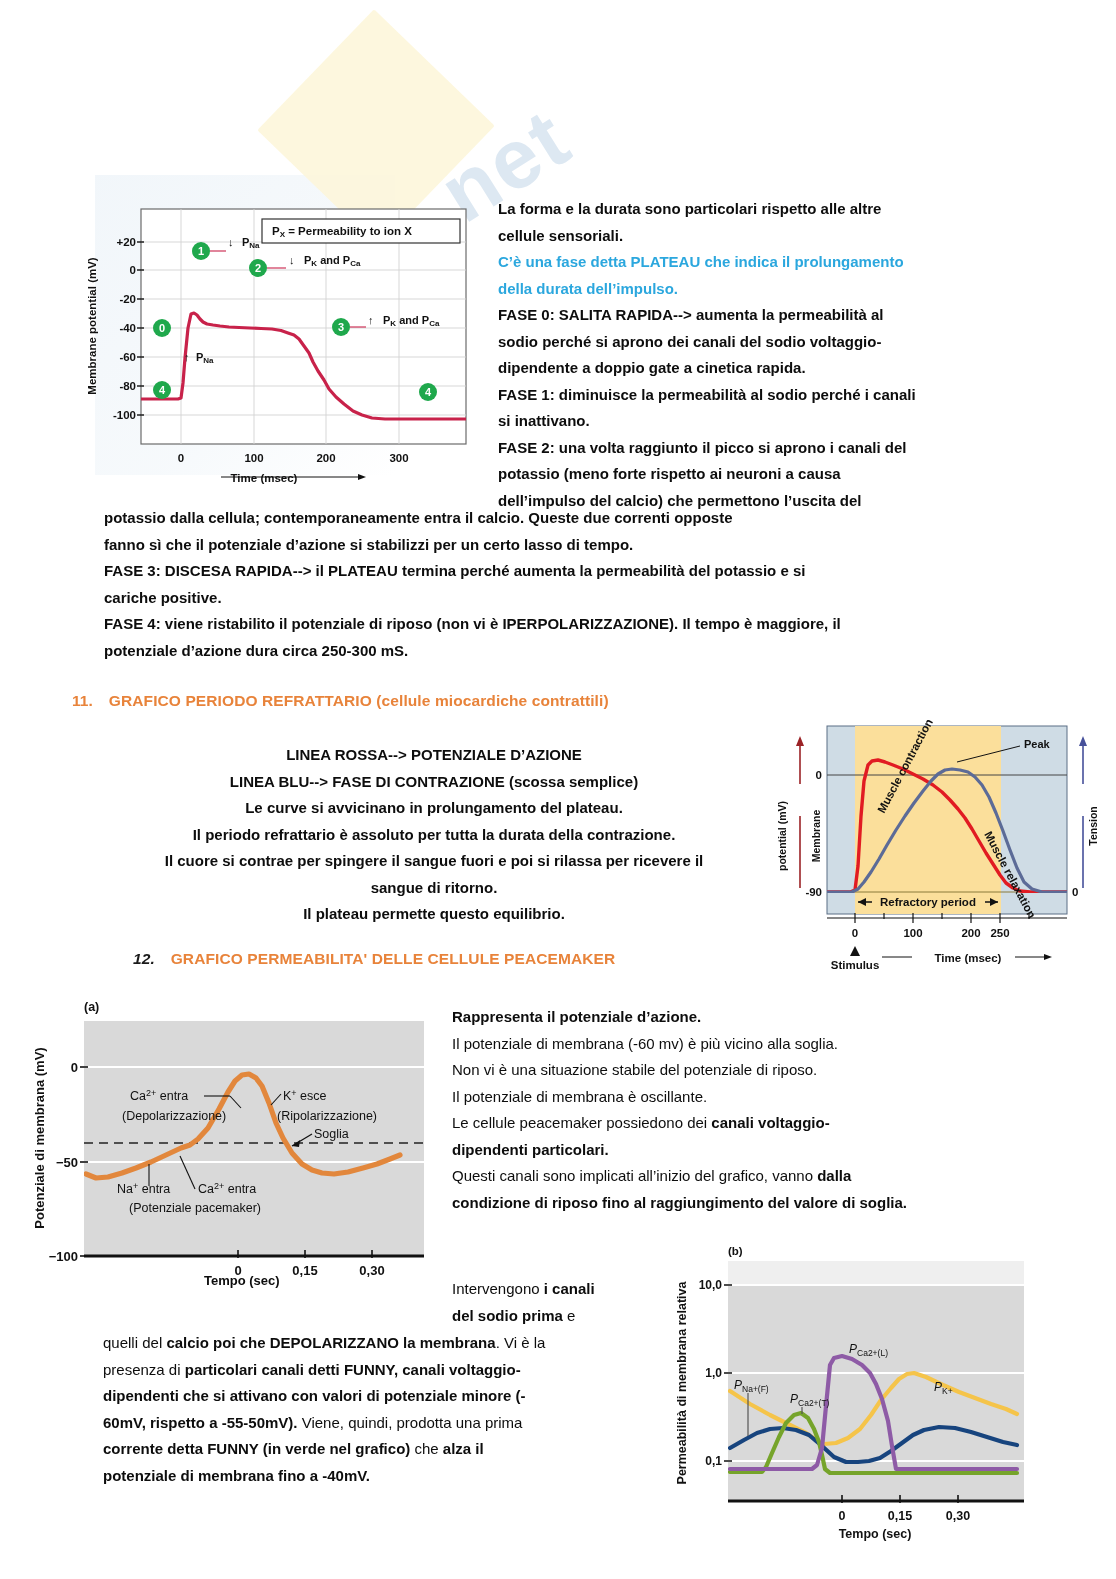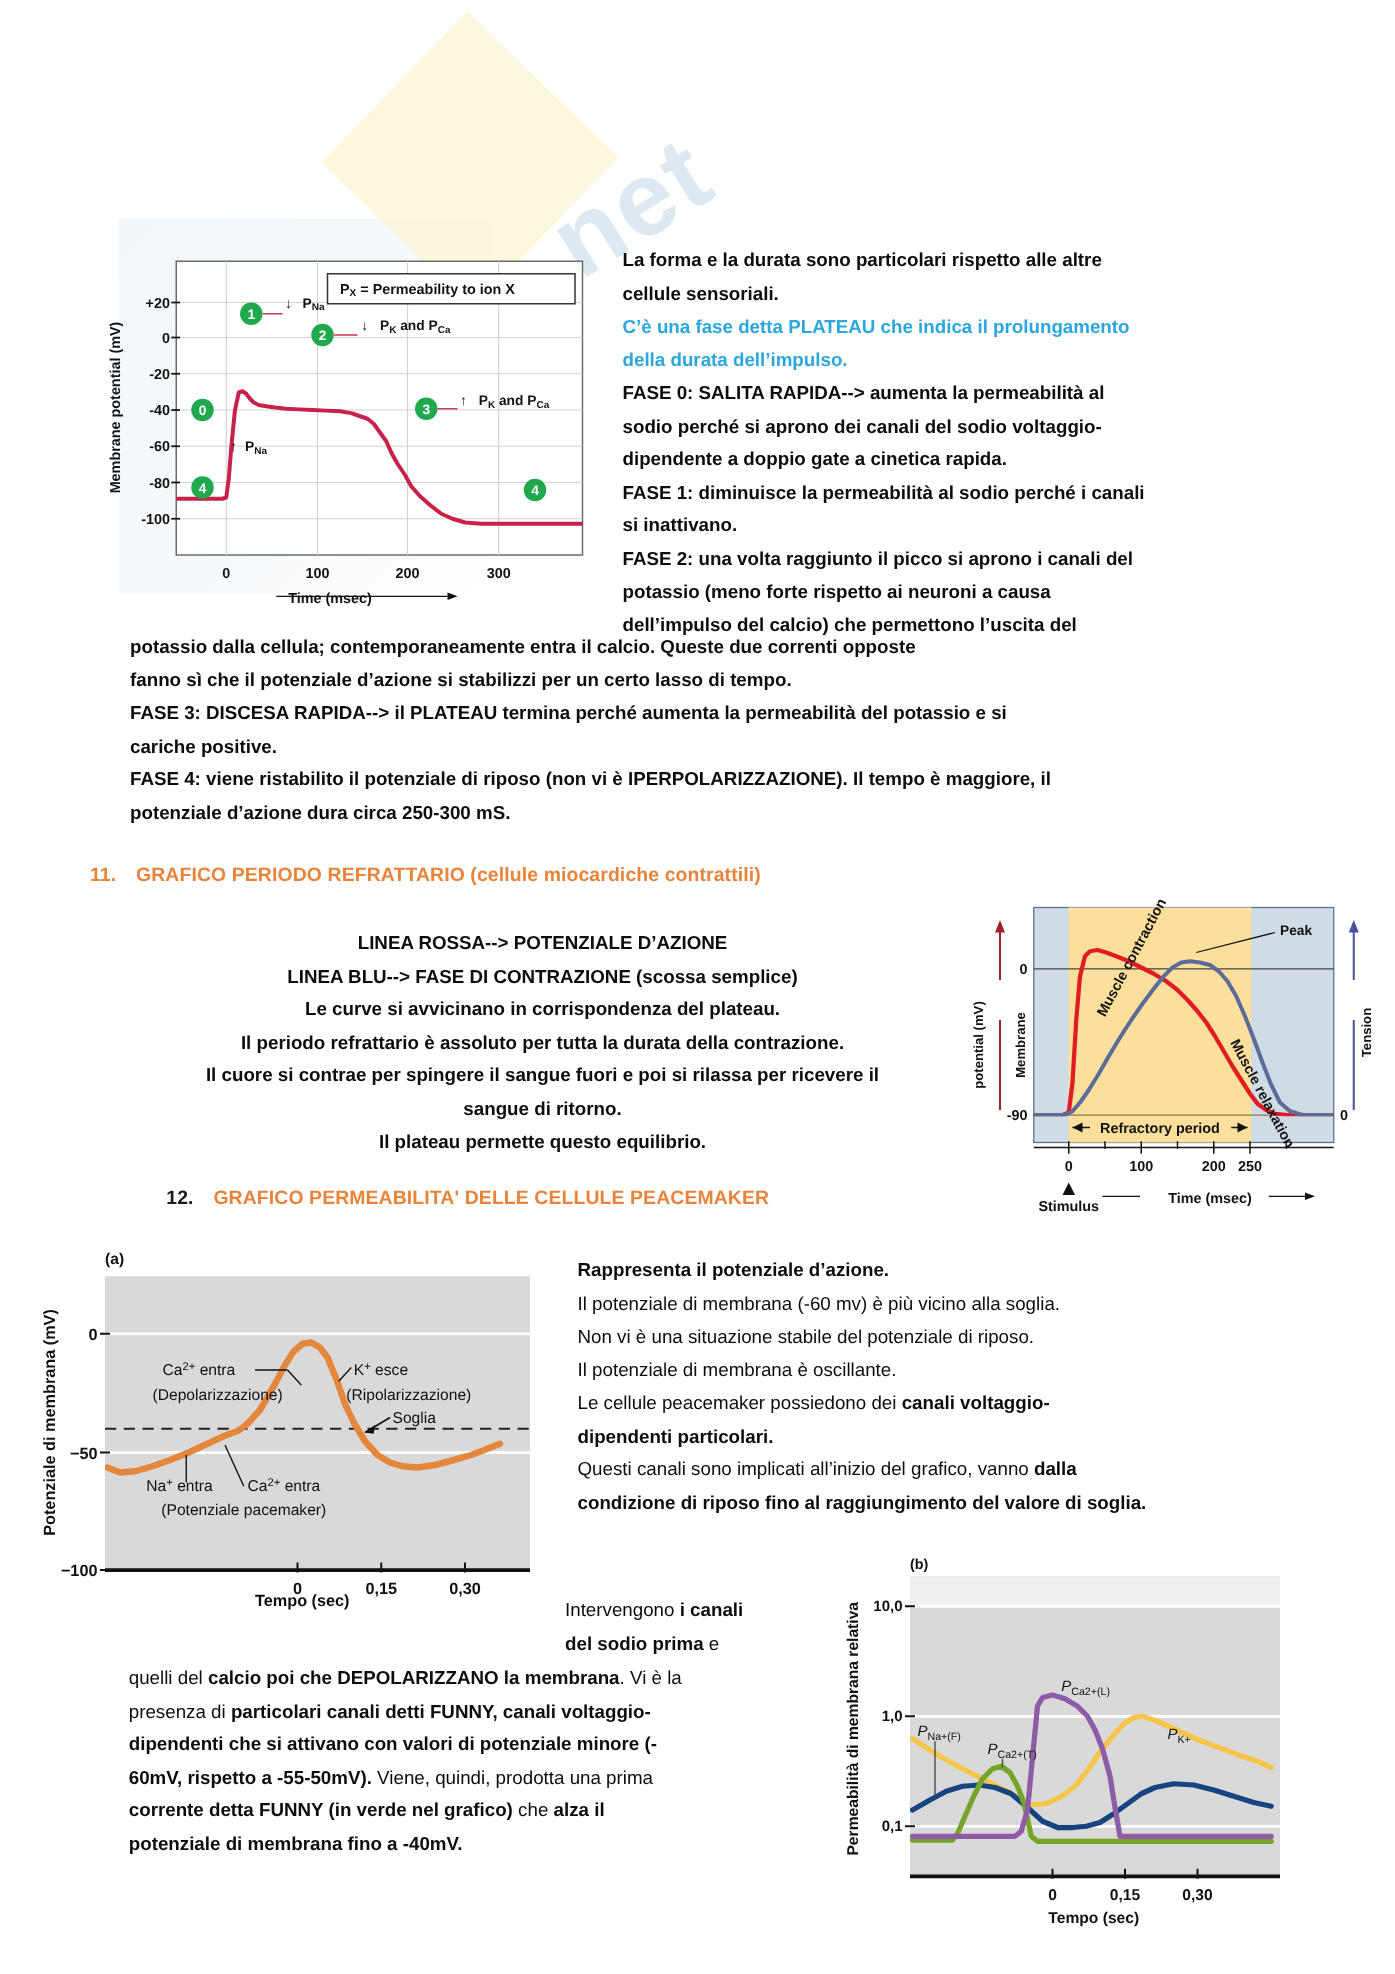--- a/index.html
+++ b/index.html
@@ -32,21 +32,21 @@
     transform:rotate(-33deg);font-family:"Liberation Serif",serif;font-style:italic;
   }
 
   
   .heading{
     position:absolute;z-index:5;
     font-weight:bold;font-size:15.5px;color:#E8833A;
     font-family:"Liberation Sans",sans-serif;letter-spacing:.1px;
   }
   .heading .num{color:#E8833A;}
-  .heading.h12 .num{color:#1a1a1a;}
+  .heading.h12 .num{color:#1a1a1a;font-style:italic;}
 
   
   .para{
     position:absolute;z-index:5;color:#0d0d0d;
     font-size:15px;line-height:26.5px;font-family:"Liberation Sans",sans-serif;
   }
   .bold{font-weight:bold;}
   .blue{color:#2BA7DE;font-weight:bold;}
 
   
@@ -194,21 +194,21 @@
 
   <div class="heading" style="left:72px;top:692px;">
     <span class="num">11.</span>
     <span style="display:inline-block;width:7px"></span>
     <span>GRAFICO PERIODO REFRATTARIO (cellule miocardiche contrattili)</span>
   </div>
 
   <div class="para bold" style="left:104px;top:742px;width:660px;text-align:center;">
     <div>LINEA ROSSA--&gt; POTENZIALE D’AZIONE</div>
     <div>LINEA BLU--&gt; FASE DI CONTRAZIONE (scossa semplice)</div>
-    <div>Le curve si avvicinano in corrispondenza del plateau.</div>
+    <div>Le curve si avvicinano in prolungamento del plateau.</div>
     <div> Il periodo refrattario è assoluto per tutta la durata della contrazione.</div>
     <div> Il cuore si contrae per spingere il sangue fuori e poi si rilassa per ricevere il</div>
     <div>sangue di ritorno.</div>
     <div> Il plateau permette questo equilibrio.</div>
   </div>
 
   <div class="fig" style="left:772px;top:706px;width:336px;height:268px;">
     <svg width="336" height="268" viewBox="0 0 336 268">
       <defs>
           <clipPath id="clip2">
@@ -353,21 +353,21 @@
       </g>
       <g font-family="Liberation Sans, sans-serif" font-size="13" font-weight="bold" fill="#111" text-anchor="middle">
         <text x="216" y="289">0</text>
         <text x="283" y="289">0,15</text>
         <text x="350" y="289">0,30</text>
       </g>
     </svg>
   </div>
   <div class="para bold" style="left:204px;top:1268px;font-size:13px;z-index:6;">Tempo (sec)</div>
 
-  <div class="para" style="left:462px;top:1004px;width:600px;">
+  <div class="para" style="left:452px;top:1004px;width:600px;">
     <div class="bold">Rappresenta il potenziale d’azione.</div>
     <div> Il potenziale di membrana (-60 mv) è più vicino alla soglia.</div>
     <div>Non vi è una situazione stabile del potenziale di riposo.</div>
     <div>Il potenziale di membrana è oscillante.</div>
     <div>
       <span>Le cellule peacemaker possiedono dei </span><span class="bold">canali voltaggio-</span>
     </div>
     <div class="bold">dipendenti particolari.</div>
     <div>
       <span>Questi canali sono implicati all’inizio del grafico, vanno </span><span class="bold">dalla</span>

